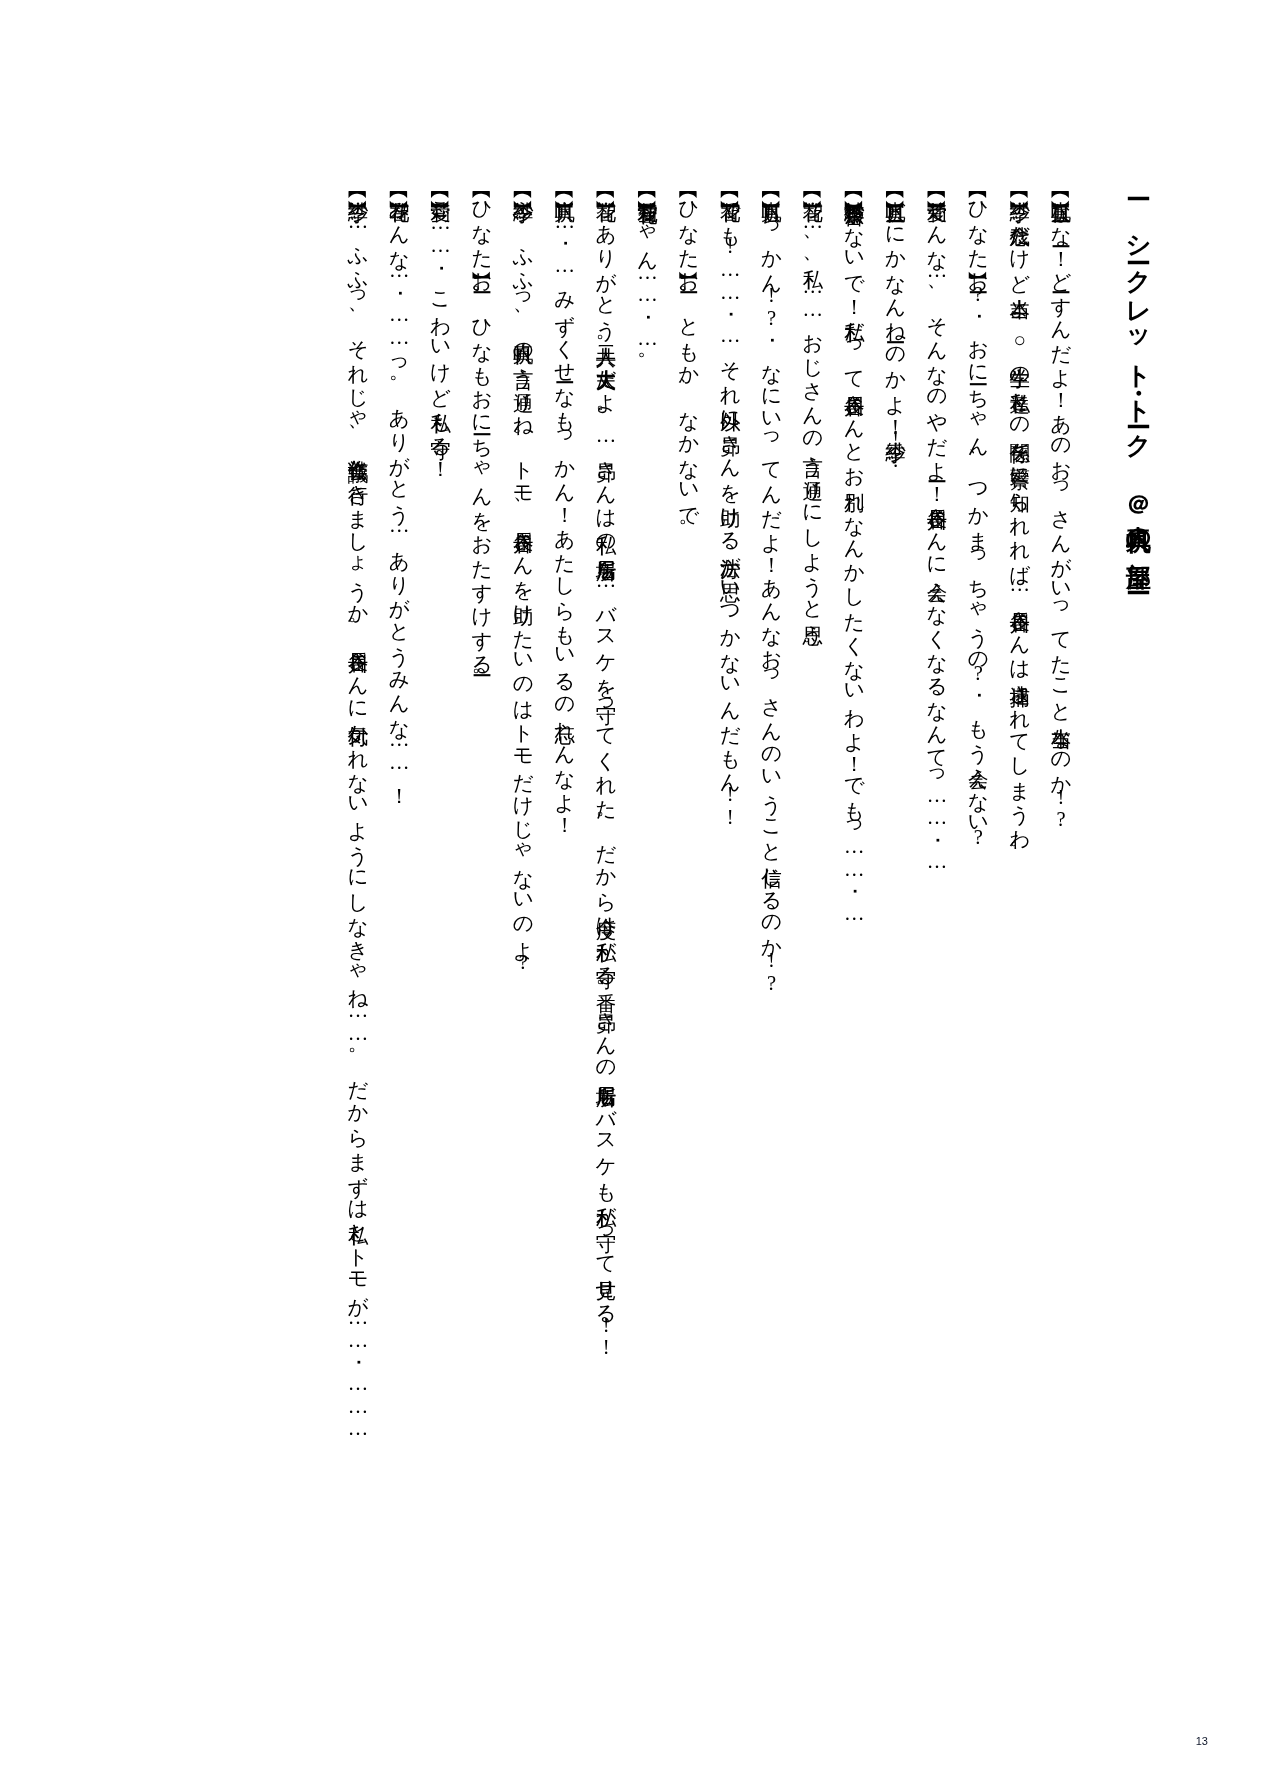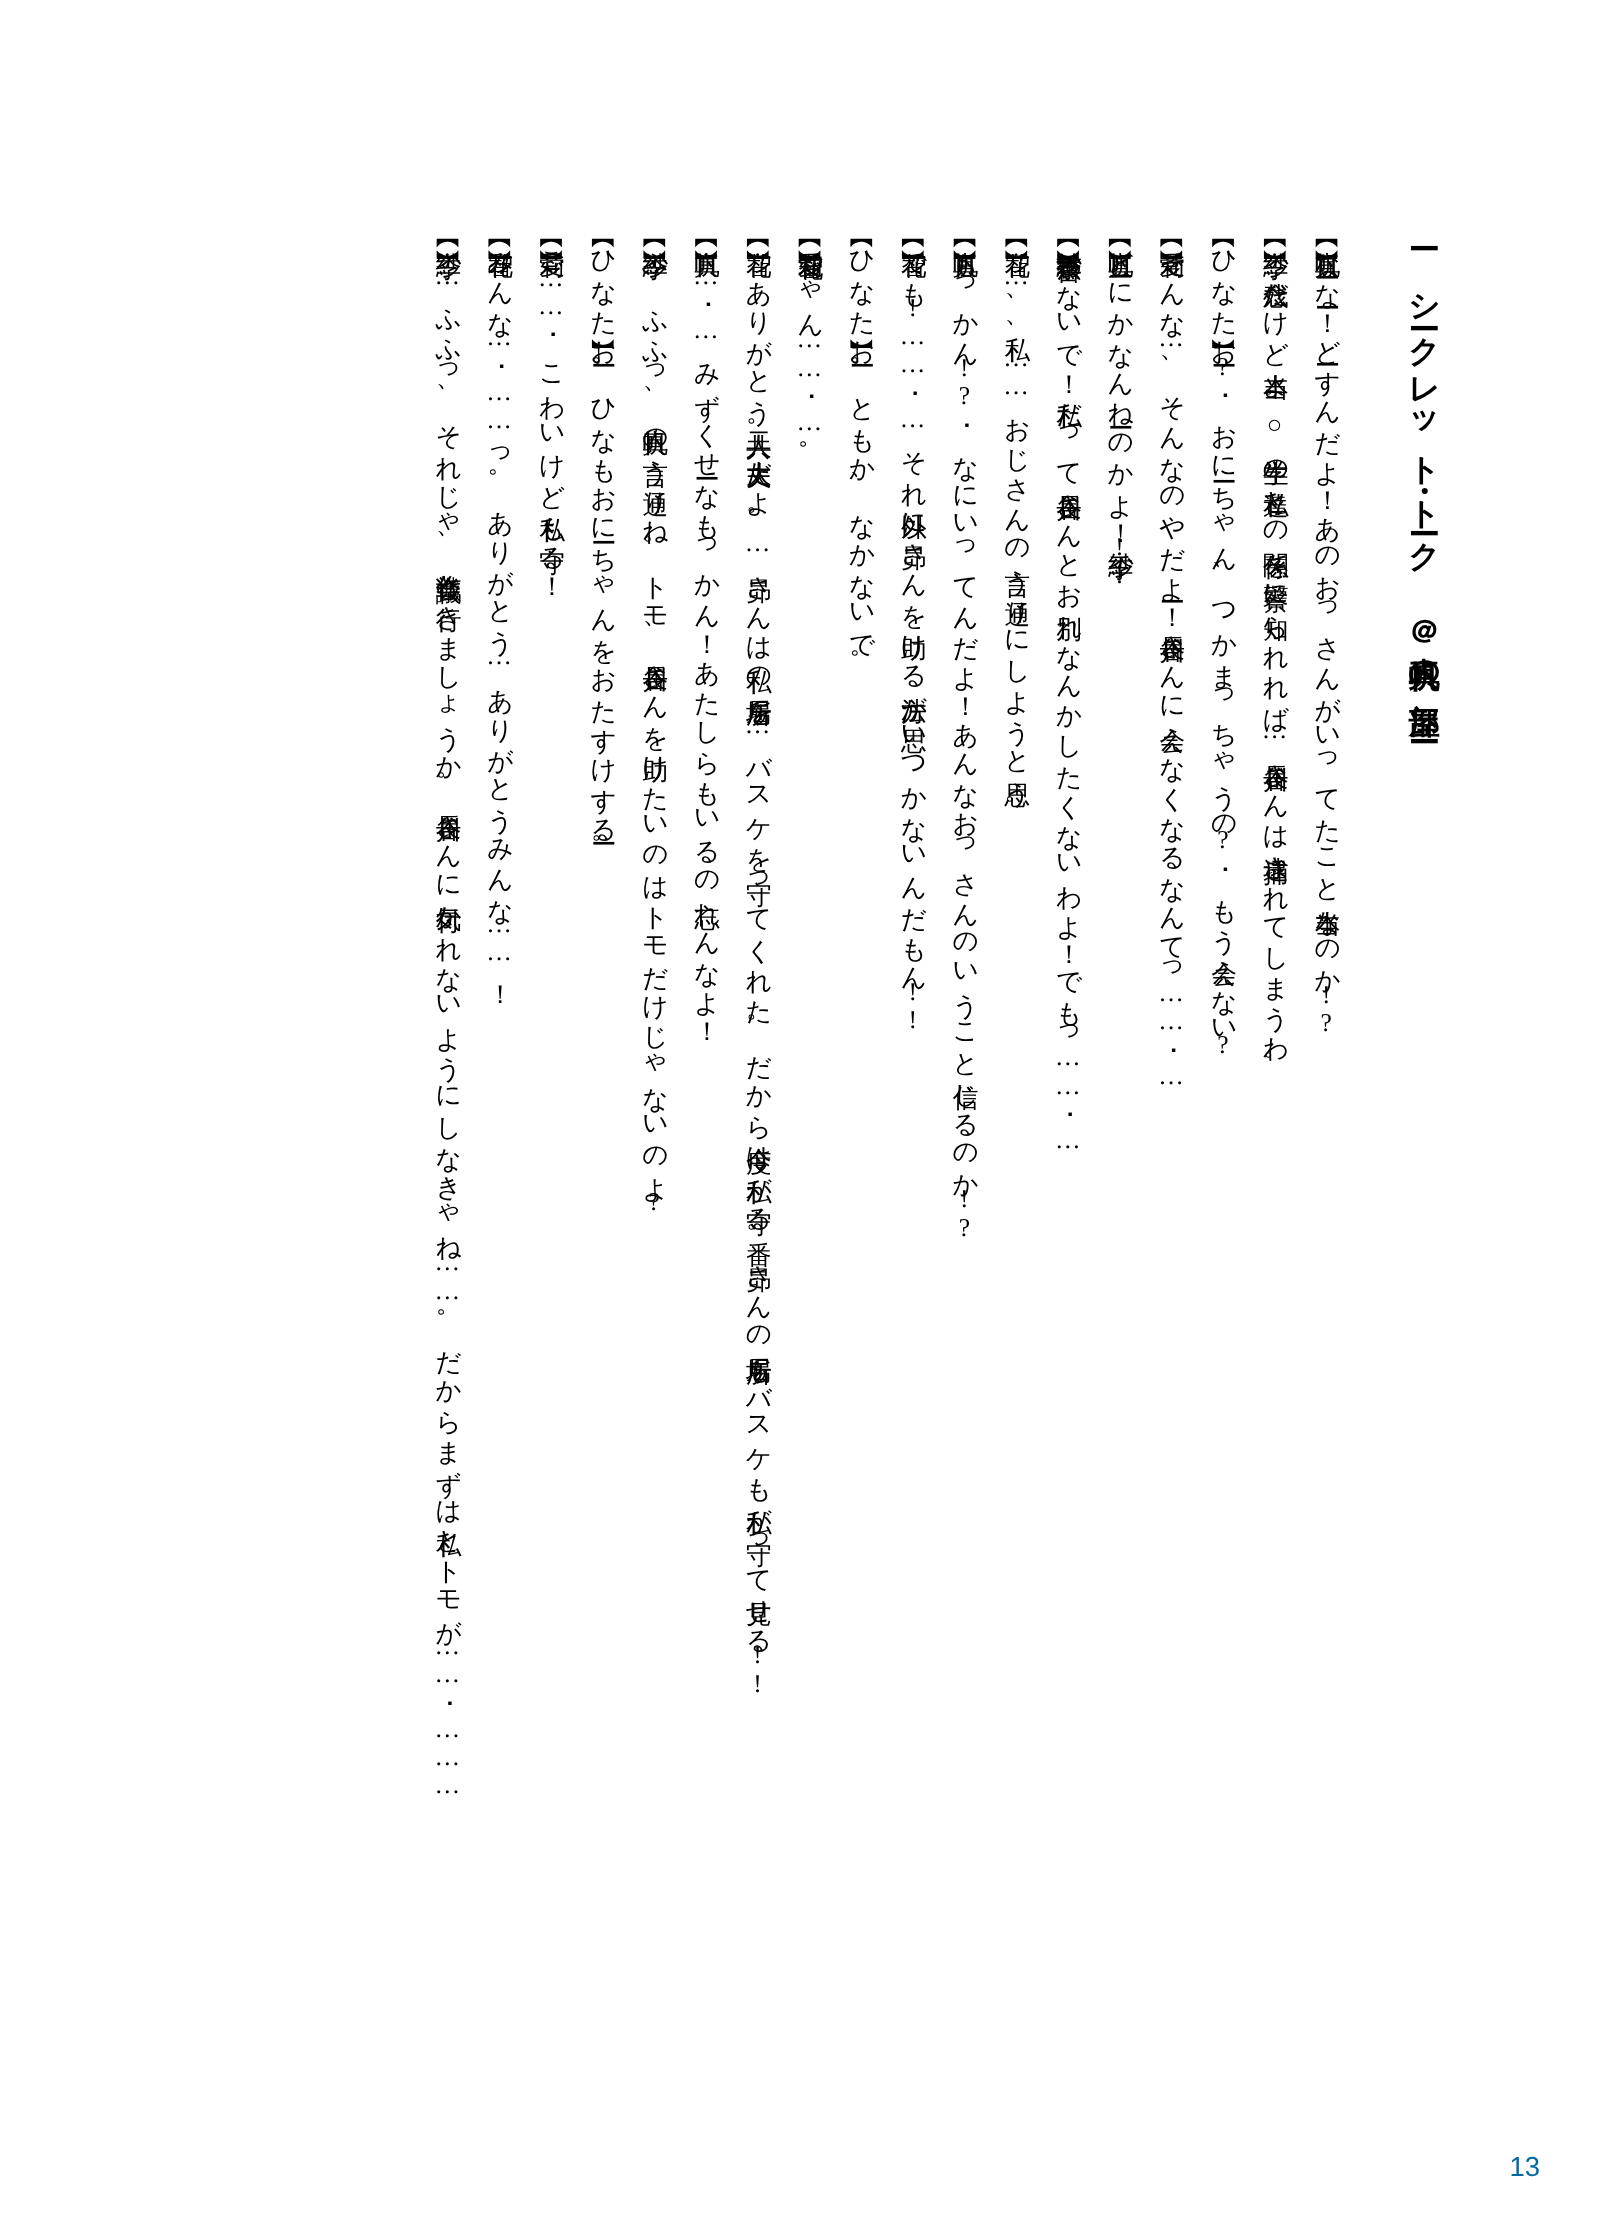--- a/index.html
+++ b/index.html
@@ -61,25 +61,25 @@
     white-space: normal;
   }
 
   .speaker {
     white-space: nowrap;
   }
 
   
   #page-number {
     position: absolute;
-    right: 48px;
+    right: 72px;
     bottom: 44px;
-    font-size: 22px;
+    font-size: 11px;
     font-family: "Liberation Sans", sans-serif;
-    color: #0369a1;
+    color: #0f172a;
     writing-mode: horizontal-tb;
   }
 </style>
 </head>
 <body>
 
 <div id="page">
 
   <div id="talk-body">
 

